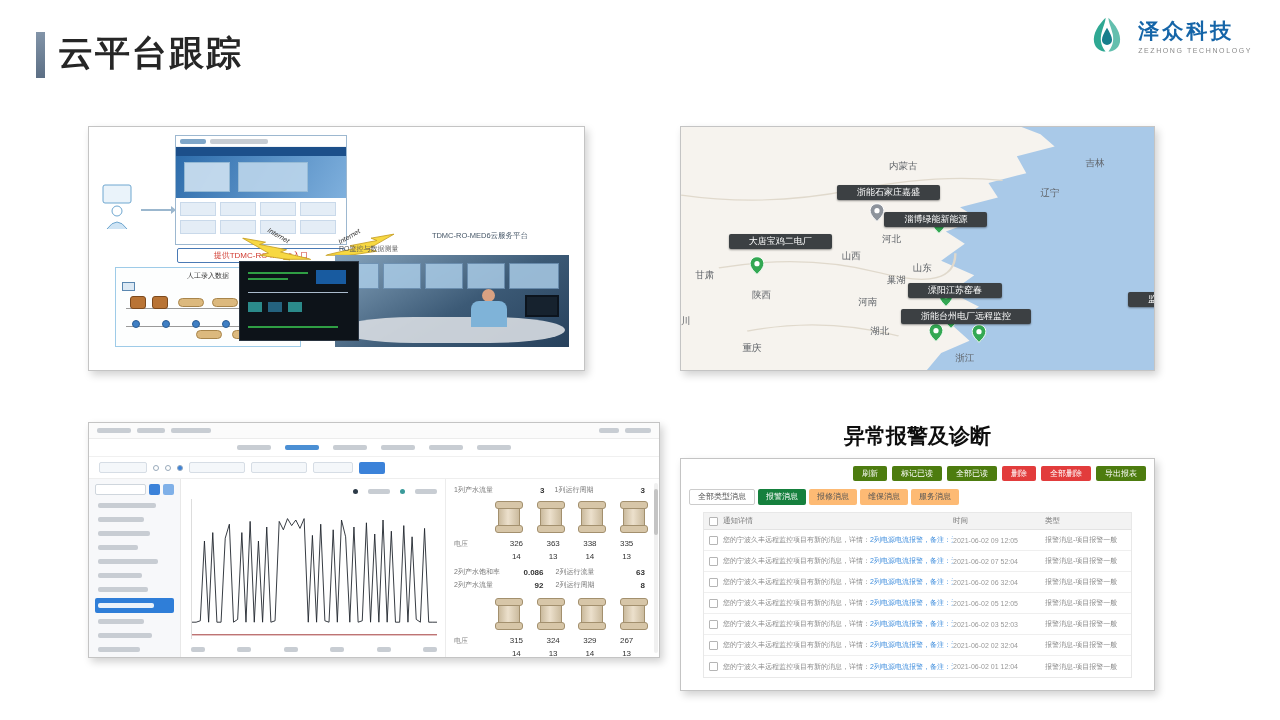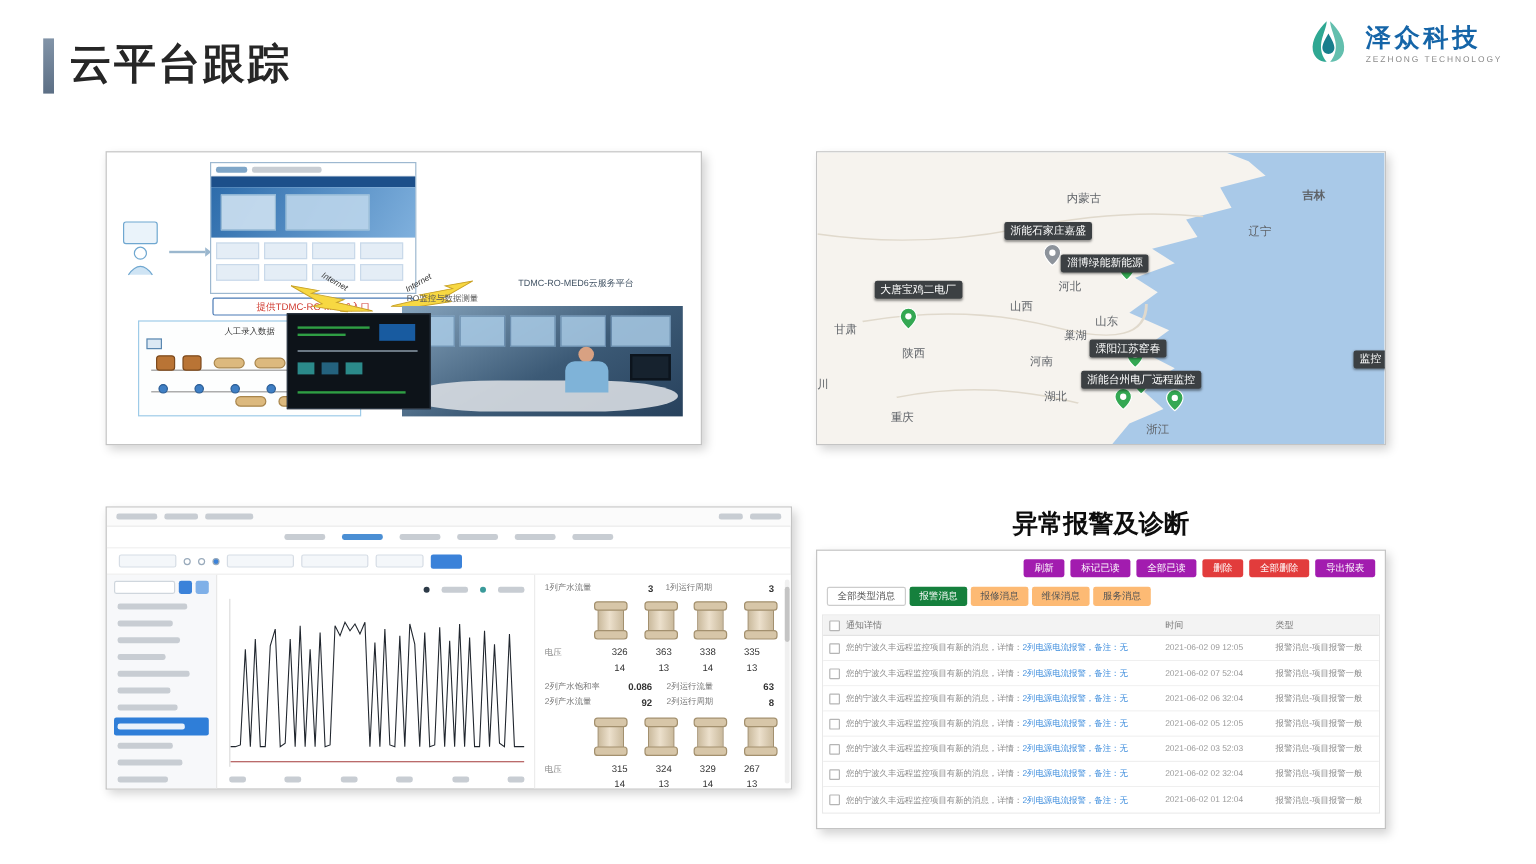--- a/index.html
+++ b/index.html
@@ -51,21 +51,21 @@
   .ph-desk{position:absolute;bottom:4px;left:4px;right:4px;height:26px;background:#d8dde2;border-radius:40%/60%;opacity:.9}
   .ph-head{position:absolute;right:74px;top:34px;width:13px;height:13px;border-radius:50%;background:#d8a182}
   .ph-body{position:absolute;right:62px;top:46px;width:36px;height:26px;border-radius:8px 8px 0 0;background:#7fb3d8}
   .ph-monitor{position:absolute;right:10px;top:40px;width:34px;height:22px;background:#16222e;border:2px solid #0c141d}
   .ro-label{position:absolute;left:250px;top:117px;font-size:7px;color:#555;z-index:3}
   
   .map{position:absolute;inset:0;background:#f6f3ee;overflow:hidden}
   .map-sea{position:absolute;inset:0;width:100%;height:100%}
   .map-province{position:absolute;transform:translate(-50%,-50%);font-size:9.5px;color:#5f6368;white-space:nowrap;z-index:2}
   .map-pin{position:absolute;transform:translate(-50%,-100%);z-index:3;line-height:0}
-  .map-callout{position:absolute;background:#3c4043;color:#fff;font-size:9px;line-height:1;padding:3px 5px;border-radius:2px;white-space:nowrap;box-shadow:0 1px 2px rgba(0,0,0,.4);z-index:4}
+  .map-callout{position:absolute;background:#3c4043;color:#fff;font-size:9px;line-height:1;padding:3px 20px;border-radius:2px;white-space:nowrap;box-shadow:0 1px 2px rgba(0,0,0,.4);z-index:4}
   
   .dash-top{height:16px;display:flex;align-items:center;gap:6px;padding:0 8px;background:#fbfbfb;border-bottom:1px solid #ececec}
   .spacer{flex:1}
   .dash-nav{height:18px;display:flex;align-items:center;gap:14px;justify-content:center;border-bottom:1px solid #f0f0f0}
   .dash-filter{height:22px;display:flex;align-items:center;gap:6px;padding:0 10px;border-bottom:1px solid #eee}
   .chip{height:11px;border:1px solid #d6dde5;background:#f4f7fa;border-radius:2px}
   .btn-mini{width:26px;height:12px;background:#3b82d9;border-radius:2px}
   .rdot{width:6px;height:6px;border:1px solid #99aabb;border-radius:50%;background:#fff}
   .rdot.on{background:#3b82d9}
   .dash-body{position:absolute;top:56px;bottom:0;left:0;right:0;display:flex}
@@ -92,27 +92,27 @@
   .cyl::before{top:-2px}.cyl::after{bottom:-2px}
   .m-row{display:flex;align-items:center;padding:0 14px 0 8px;height:13px}
   .m-label{width:44px;font-size:7px;color:#888}
   .m-val{flex:1;text-align:center;font-size:8px;color:#333}
   .m-mid{display:grid;grid-template-columns:1fr 1fr;gap:3px 12px;padding:4px 14px 4px 8px}
   .scrollbar{position:absolute;right:1px;top:4px;bottom:4px;width:4px;background:#f0f0f0;border-radius:2px}
   .scroll-thumb{position:absolute;top:6px;height:46px;width:4px;background:#c4c4c4;border-radius:2px}
   
   .btn-row{display:flex;justify-content:flex-end;gap:5px;padding:7px 8px 0}
   .abtn{height:15px;line-height:15px;padding:0 9px;border-radius:2px;font-size:8px;color:#fff;cursor:pointer}
-  .abtn.blue{background:#a21caf}.abtn.red{background:#e23c3c}
+  .abtn.blue{background:#4d7c0f}.abtn.red{background:#e23c3c}
   .tabs{display:flex;gap:3px;padding:8px 8px 0}
   .tab{height:16px;line-height:16px;padding:0 8px;font-size:8px;border-radius:2px;color:#555;cursor:pointer}
   .tab.plain{background:#fff;border:1px solid #ccc;line-height:14px}
   .tab.active{background:#15803d;color:#fff}
   .tab.gray{background:#fdba74}
-  .a-table{margin:7px 4px 0;border:1px solid #e8e8e8}
+  .a-table{margin:7px 22px 0;border:1px solid #e8e8e8}
   .a-head{display:flex;align-items:center;height:17px;background:#f3f3f3;border-bottom:1px solid #e3e3e3;font-size:7.5px;color:#777}
   .a-row{display:flex;align-items:center;height:21px;border-bottom:1px solid #efefef;background:#fff}
   .a-row:last-child{border-bottom:none}
   .a-check{flex:0 0 9px;width:9px;height:9px;border:1px solid #b5b5b5;border-radius:1px;background:#fff;margin:0 5px}
   .a-msg{flex:1;overflow:hidden;white-space:nowrap;font-size:7px}
   .msg-pre{color:#8a8a8a}
   .msg-hl{color:#3e8ddd}
   .a-time{width:92px;color:#999;font-size:7px}
   .a-type{width:86px;color:#888;font-size:7px}
   .a-head .a-time,.a-head .a-type,.a-head .a-msg{color:#777;font-size:7.5px}
@@ -231,21 +231,21 @@
   </section>
 
   <section class="panel" style="left:680px;top:126px;width:475px">
     <div class="panel-box" style="height:245px">
       <div class="map" id="map-layer">
         <svg class="map-sea" viewBox="0 0 100 100" preserveAspectRatio="none">
           <path d="M72 0 L100 0 L100 100 L52 100 L55 93 L61 88 L57 81 L63 74 L57 68 L62 61 L55 55 L60 48 L56 43 L63 38 L59 33 L67 29 L65 23 L73 19 L71 12 L79 8 L76 3 Z" fill="#a9c9e8"></path>
           <path d="M0 28 Q18 33 36 26 T68 22 M8 58 Q26 52 42 60 T58 52 M14 84 Q30 78 46 86" stroke="#e0d9cc" stroke-width="0.5" fill="none"></path>
         </svg>
       <div class="map-province" style="left: 47%; top: 16%;">内蒙古</div>
-          <div class="map-province" style="left: 87.5%; top: 15%; font-weight: bold;">吉林</div>
+          <div class="map-province" style="left: 87.5%; top: 15%;">吉林</div>
           <div class="map-province" style="left: 78%; top: 27%;">辽宁</div>
           <div class="map-province" style="left: 44.5%; top: 46%;">河北</div>
           <div class="map-province" style="left: 36%; top: 53%;">山西</div>
           <div class="map-province" style="left: 51%; top: 58%;">山东</div>
           <div class="map-province" style="left: 5%; top: 61%;">甘肃</div>
           <div class="map-province" style="left: 17%; top: 69%;">陕西</div>
           <div class="map-province" style="left: 36%; top: 63%; margin-left: 45px;">巢湖</div>
           <div class="map-province" style="left: 39.5%; top: 72%;">河南</div>
           <div class="map-province" style="left: 42%; top: 84%;">湖北</div>
           <div class="map-province" style="left: 15%; top: 91%;">重庆</div>

